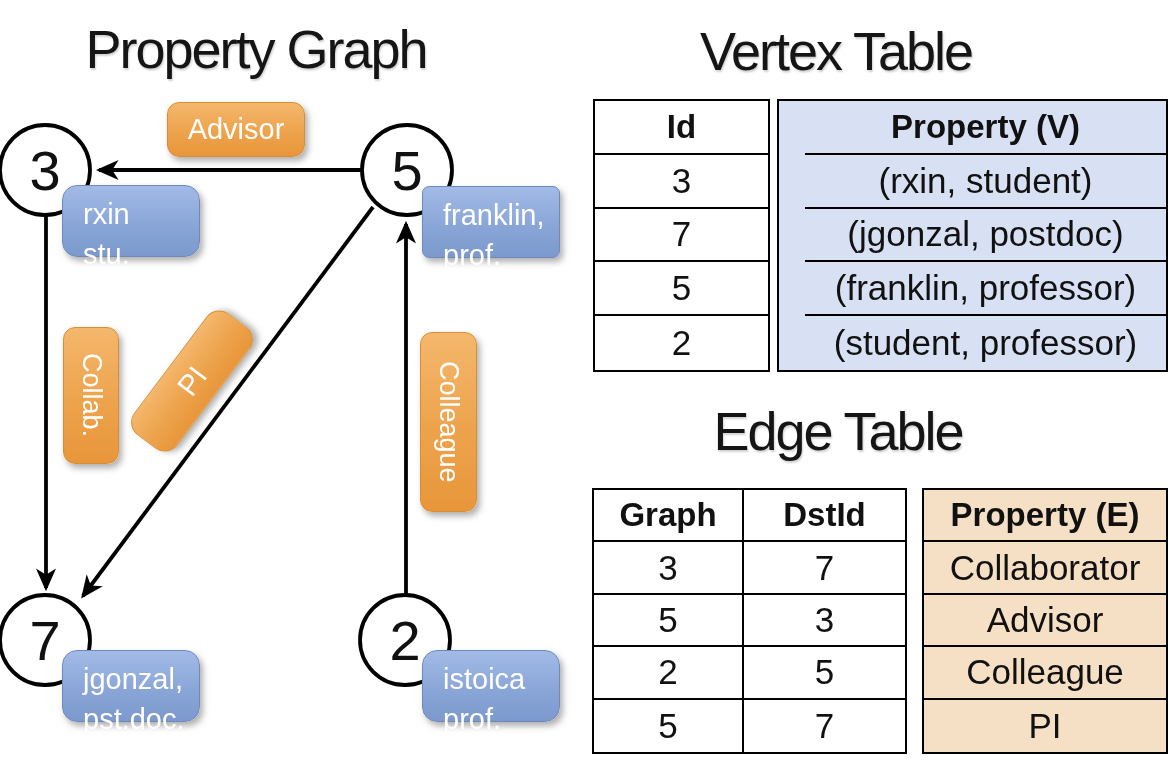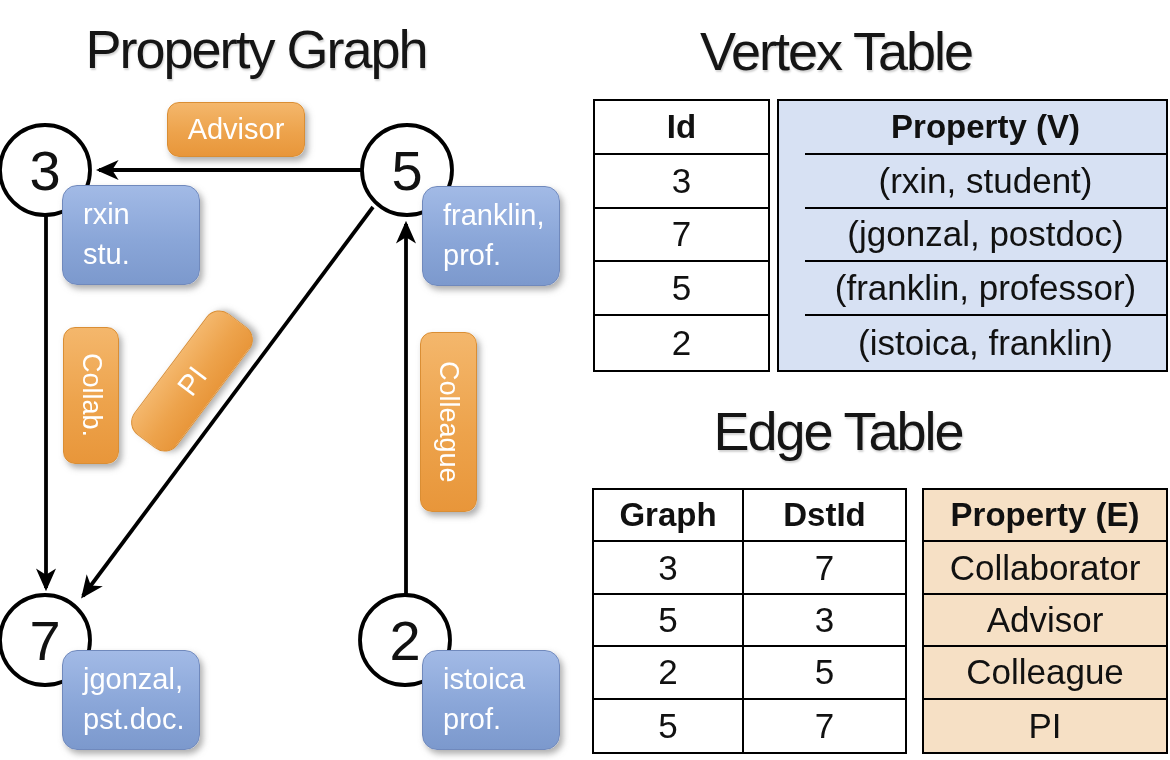--- a/index.html
+++ b/index.html
@@ -16,21 +16,21 @@
   .elabel{
     position:absolute;display:grid;place-items:center;
     background:linear-gradient(180deg,#f4b76c 0%,#eda34c 55%,#e8963a 100%);
     border:1px solid #da8e34;border-radius:12px;color:#fff;
     box-shadow:3px 4px 6px rgba(110,110,110,0.55);
     font-size:29px;
   }
   .elabel.vertical{writing-mode:vertical-rl;font-size:27px;}
   
   .vlabel{
-    position:absolute;width:138px;height:100px;box-sizing:border-box;
+    position:absolute;width:138px;height:72px;box-sizing:border-box;
     background:linear-gradient(180deg,#a2bae6 0%,#8aa6d8 55%,#7c99cd 100%);
     border:1px solid #7089bc;border-radius:15px;color:#fff;
     box-shadow:3px 4px 6px rgba(110,110,110,0.55);
     font-size:29px;line-height:1.38;padding:8px 6px 0 20px;
   }
   .vlabel span{display:block;}
   
   .tbl{
     position:absolute;box-sizing:border-box;border:2.5px solid #000;
     display:grid;color:#111;
@@ -79,21 +79,21 @@
 
   <div class="elabel" style="left:167px;top:102px;width:136px;height:53px;">Advisor</div>
   <div class="elabel vertical" style="left:63px;top:327px;width:54px;height:135px;">Collab.</div>
   <div class="elabel" style="left:116px;top:354px;width:150px;height:52px;transform:rotate(-53deg);border-radius:16px;">PI</div>
   <div class="elabel vertical" style="left:420px;top:332px;width:55px;height:178px;">Colleague</div>
 
   <div class="vlabel" style="left:62px;top:185px;">
     <span>rxin</span>
     <span>stu.</span>
   </div>
-  <div class="vlabel" style="left:422px;top:186px;">
+  <div class="vlabel" style="left:422px;top:186px;border-radius:7px;">
     <span>franklin,</span>
     <span>prof.</span>
   </div>
   <div class="vlabel" style="left:62px;top:650px;">
     <span>jgonzal,</span>
     <span>pst.doc.</span>
   </div>
   <div class="vlabel" style="left:422px;top:650px;">
     <span>istoica</span>
     <span>prof.</span>
@@ -105,21 +105,21 @@
     <div class="cell">7</div>
     <div class="cell">5</div>
     <div class="cell last">2</div>
   </div>
 
   <div class="tbl bg-blue" style="left:777px;top:99px;width:391px;height:273px;grid-template-rows:repeat(5,1fr);">
     <div class="cell hdr">Property (V)</div>
     <div class="cell">(rxin, student)</div>
     <div class="cell">(jgonzal, postdoc)</div>
     <div class="cell">(franklin, professor)</div>
-    <div class="cell last">(istoica, franklin)</div>
+    <div class="cell last">(student, professor)</div>
   </div>
 
   <div class="tbl" style="left:592px;top:488px;width:315px;height:266px;grid-template-columns:150px 1fr;grid-template-rows:repeat(5,1fr);">
     <div class="cell hdr vline">Graph</div>
     <div class="cell hdr">DstId</div>
     <div class="cell vline">3</div>
     <div class="cell">7</div>
     <div class="cell vline">5</div>
     <div class="cell">3</div>
     <div class="cell vline">2</div>

